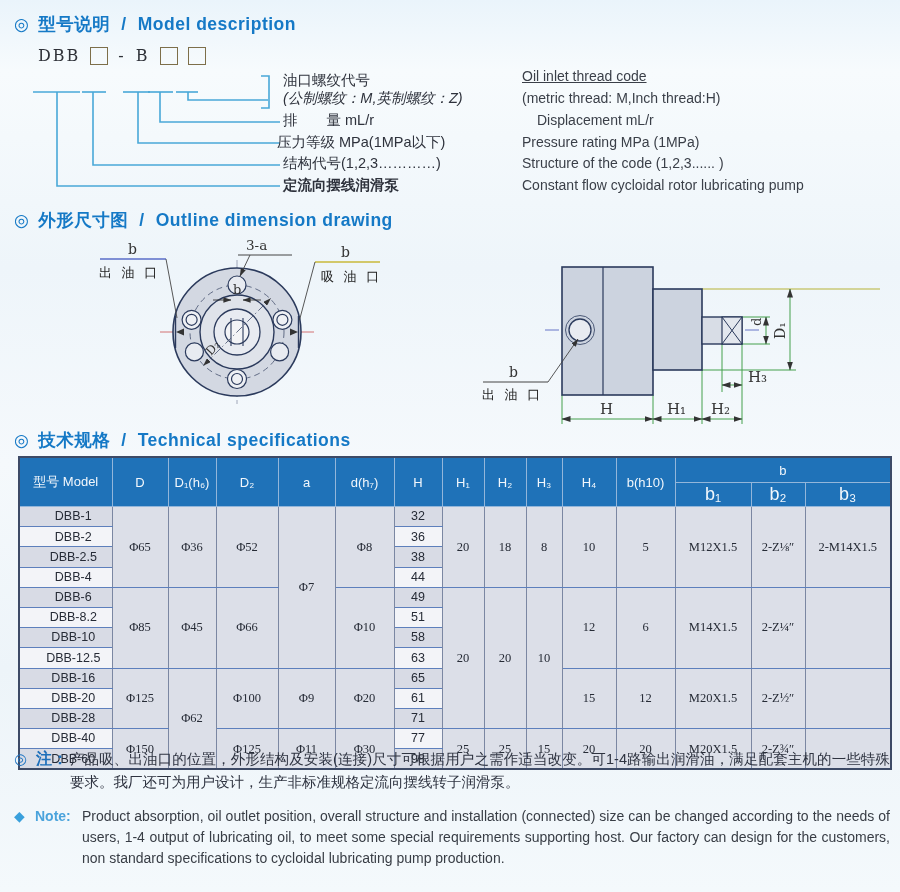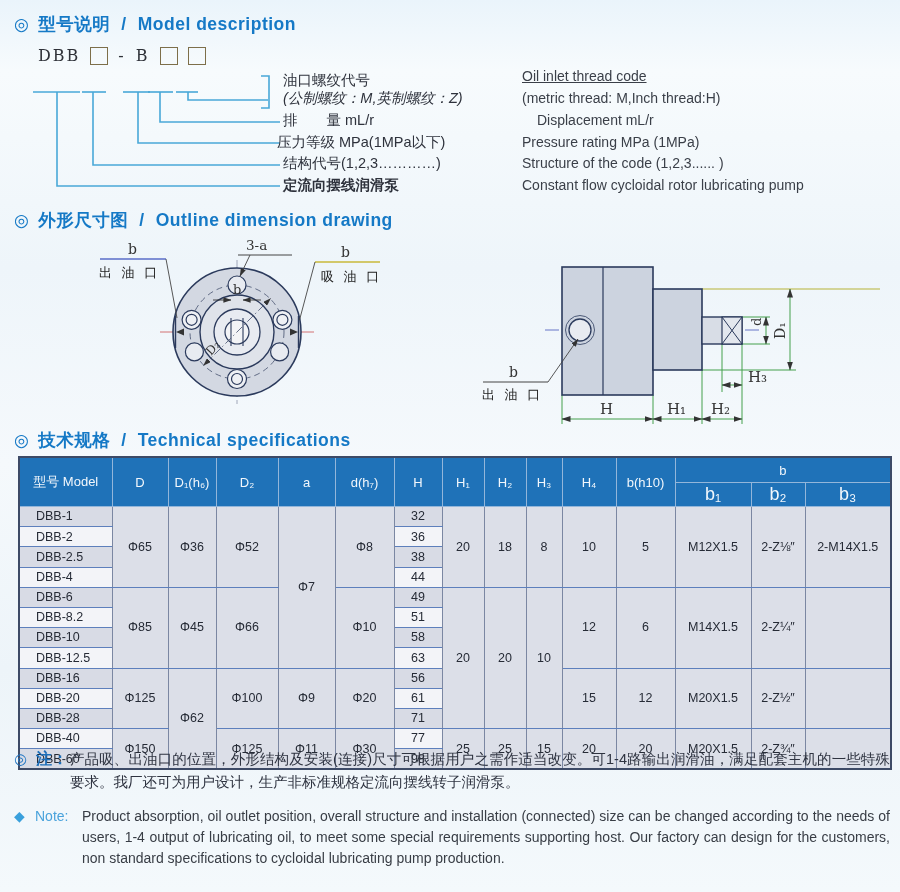--- a/index.html
+++ b/index.html
@@ -25,29 +25,29 @@
   .spec-table{
     position:absolute; left:18px; top:456px; border-collapse:collapse; table-layout:fixed; width:872px;
     font-size:12.5px; color:#262b36; border:2px solid #3d4a66;
   }
   .spec-table th{background:#1f72b8; color:#f2f7fc; font-weight:normal; font-size:13px; height:22px;
     border:1px solid #93b6da; font-family:"Liberation Sans",sans-serif;}
   .spec-table th.sub{height:18px; font-size:18px;}
   .spec-table td{height:17.2px; text-align:center; border:1px solid #7b87a2; border-bottom-color:#5d7fbc; line-height:1;}
   .spec-table td.sh{background:#d8dbe5;}
   .spec-table td.pl{background:#f3f4f8;}
-  .spec-table td.mg{background:#dcdfe8;}
-  .spec-table td.mod{text-align:left; padding-left:16px;}
+  .spec-table td.mg{background:#dcdfe8;font-family:Liberation Serif, serif;}
+  .spec-table td.mod{text-align:center; padding-left:16px;}
   
   .note{position:absolute; left:14px; width:876px; display:flex; align-items:flex-start;}
   .note .nic{flex:0 0 22px; color:#1d74c2; font-size:15px; line-height:22px;}
   .note .nlb{flex:0 0 34px; color:#1d6fba; font-weight:bold; line-height:22px;}
   .note .ntx{flex:1; color:#2e3340; font-size:14.5px; line-height:23px; text-align:justify;}
   .note.en .nic{flex:0 0 21px; color:#3aa0dc; font-size:14px; line-height:21px;}
-  .note.en .nlb{flex:0 0 47px; color:#4aa3dc; font-weight:normal; line-height:21px; font-size:14px;}
+  .note.en .nlb{flex:0 0 47px; color:#4aa3dc; font-weight:bold; line-height:21px; font-size:14px;}
   .note.en .ntx{color:#383d45; font-size:14px; line-height:21px;}
 </style>
 </head>
 <body>
 
 <div class="page">
 
   <div class="heading" style="top:12px;">
     <span class="ic">◎</span>
     <span>型号说明</span>
@@ -307,21 +307,21 @@
           <td class="pl mod">DBB-12.5</td>
           <td class="pl">63</td>
         </tr>
         <tr>
           <td class="sh mod">DBB-16</td>
           <td rowspan="3" class="mg">Φ125</td>
           <td rowspan="5" class="mg">Φ62</td>
           <td rowspan="3" class="mg">Φ100</td>
           <td rowspan="3" class="mg">Φ9</td>
           <td rowspan="3" class="mg">Φ20</td>
-          <td class="sh">56</td>
+          <td class="sh">65</td>
           <td rowspan="3" class="mg">15</td>
           <td rowspan="3" class="mg">12</td>
           <td rowspan="3" class="mg">M20X1.5</td>
           <td rowspan="3" class="mg">2-Z½″</td>
           <td rowspan="3" class="mg"></td>
         </tr>
         <tr>
           <td class="pl mod">DBB-20</td>
           <td class="pl">61</td>
         </tr>

